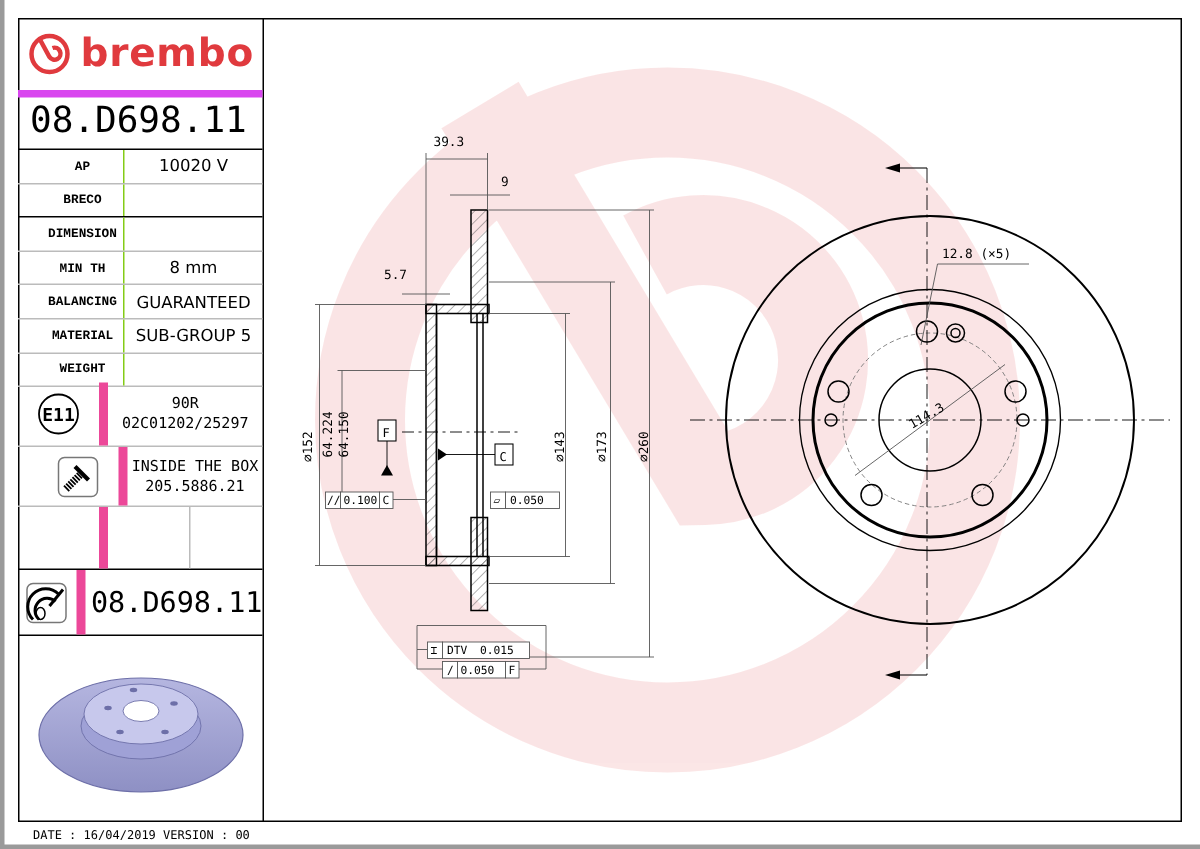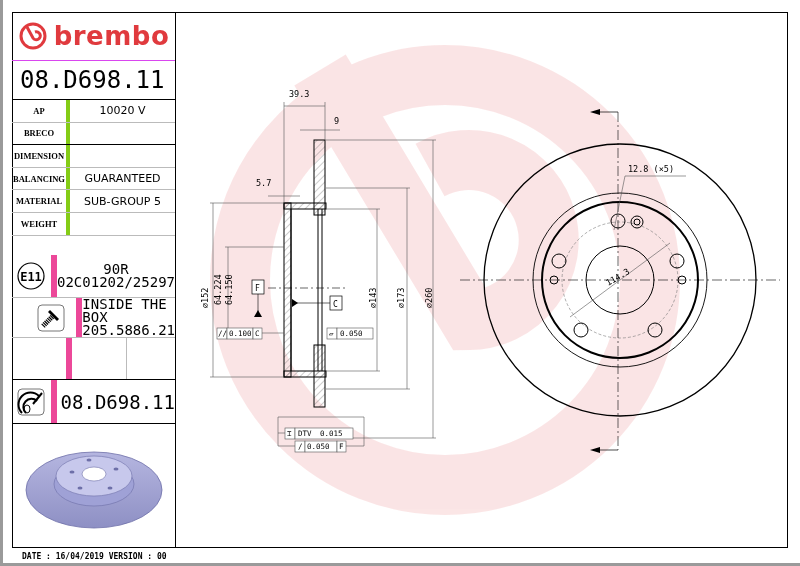--- a/index.html
+++ b/index.html
@@ -1,31 +1,31 @@
 <!DOCTYPE html>
 <html><head>
 <meta charset="utf-8">
 <style>
   html, body { margin:0; padding:0; }
   body { width:800px; height:566px; background:#ffffff; position:relative; overflow:hidden; font-family:"Liberation Sans", sans-serif; }
   .frame { position:absolute; left:0; top:0; width:800px; height:566px; box-sizing:border-box; border-left:3px solid #9a9a9a; border-bottom:3px solid #9a9a9a; }
   .sheet-border { position:absolute; left:12px; top:12px; width:776px; height:536px; border:1px solid #000; box-sizing:border-box; }
   .left-panel { position:absolute; left:12px; top:12px; width:164px; height:536px; border-right:1px solid #000; box-sizing:border-box; }
-  .logo-cell { position:absolute; left:0; top:0; width:163px; height:48px; border-bottom:1px solid #d946ef; display:flex; align-items:center; justify-content:center; }
+  .logo-cell { position:absolute; left:0; top:0; width:163px; height:48px; border-bottom:5px solid #d946ef; display:flex; align-items:center; justify-content:center; }
   .logo-text { font-family:"DejaVu Sans", sans-serif; font-weight:bold; font-size:26px; color:#e03a3e; letter-spacing:0.5px; margin-left:6px; }
   .partno-cell { position:absolute; left:0; top:48px; width:163px; height:40px; border-bottom:1px solid #000; display:flex; align-items:center; padding-left:8px; box-sizing:border-box; font-family:"DejaVu Sans Mono", monospace; font-size:24px; color:#000; }
   .spec-row { height:21.6px; display:flex; border-bottom:1px solid #bbb; }
   .spec-row.dark { border-bottom:1px solid #000; }
-  .spec-label { width:54px; border-right:4px solid #84cc16; font-family:Liberation Serif, serif; font-size:8.5px; font-weight:bold; display:flex; align-items:center; justify-content:center; color:#000; }
+  .spec-label { width:54px; border-right:1px solid #84cc16; font-family:Liberation Mono, monospace; font-size:8.5px; font-weight:bold; display:flex; align-items:center; justify-content:center; color:#000;padding-left:16px; }
   .spec-value { flex:1; font-family:"DejaVu Sans", sans-serif; font-size:11px; display:flex; align-items:center; justify-content:center; color:#000; }
   .icon-row { position:absolute; left:0; width:163px; display:flex; border-bottom:1px solid #bbb; box-sizing:border-box; }
   .icon-cell { width:54px; border-right:6px solid #ec4899; display:flex; align-items:center; justify-content:center; }
-  .icon-text { flex:1; display:flex; flex-direction:column; align-items:center; justify-content:center; font-family:"DejaVu Sans Mono", monospace; font-size:14px; line-height:13px; color:#000; }
+  .icon-text { flex:1; display:flex; flex-direction:column; align-items:center; justify-content:center; font-family:"DejaVu Sans Mono", monospace; font-size:10px; line-height:13px; color:#000; }
   .big-partno { flex:1; display:flex; align-items:center; padding-left:4px; font-family:"DejaVu Sans Mono", monospace; font-size:19px; color:#000; }
-  .date-line { position:absolute; left:22px; top:552px; font-family:"DejaVu Sans Mono", monospace; font-weight:bold; font-size:8px; color:#000; }
+  .date-line { position:absolute; left:22px; top:552px; font-family:"DejaVu Sans Mono", monospace; font-weight:normal; font-size:8px; color:#000; }
   .drawing { position:absolute; left:176px; top:2px; width:612px; height:448px; }
   svg text { font-family:"DejaVu Sans Mono", monospace; }
 </style>
 </head>
 <body>
 
 <div class="frame"></div>
 <div class="sheet-border"></div>
 
 <div class="drawing">
@@ -186,20 +186,24 @@
         <div class="spec-label">AP</div>
         <div class="spec-value">10020 V</div>
       </div>
     <div class="spec-row dark">
         <div class="spec-label">BRECO</div>
       </div>
     <div class="spec-row">
         <div class="spec-label">DIMENSION</div>
       </div>
     <div class="spec-row">
+        <div class="spec-label">MIN TH</div>
+        <div class="spec-value">8 mm</div>
+      </div>
+    <div class="spec-row">
         <div class="spec-label">BALANCING</div>
         <div class="spec-value">GUARANTEED</div>
       </div>
     <div class="spec-row">
         <div class="spec-label">MATERIAL</div>
         <div class="spec-value">SUB-GROUP 5</div>
       </div>
     <div class="spec-row">
         <div class="spec-label">WEIGHT</div>
       </div>

